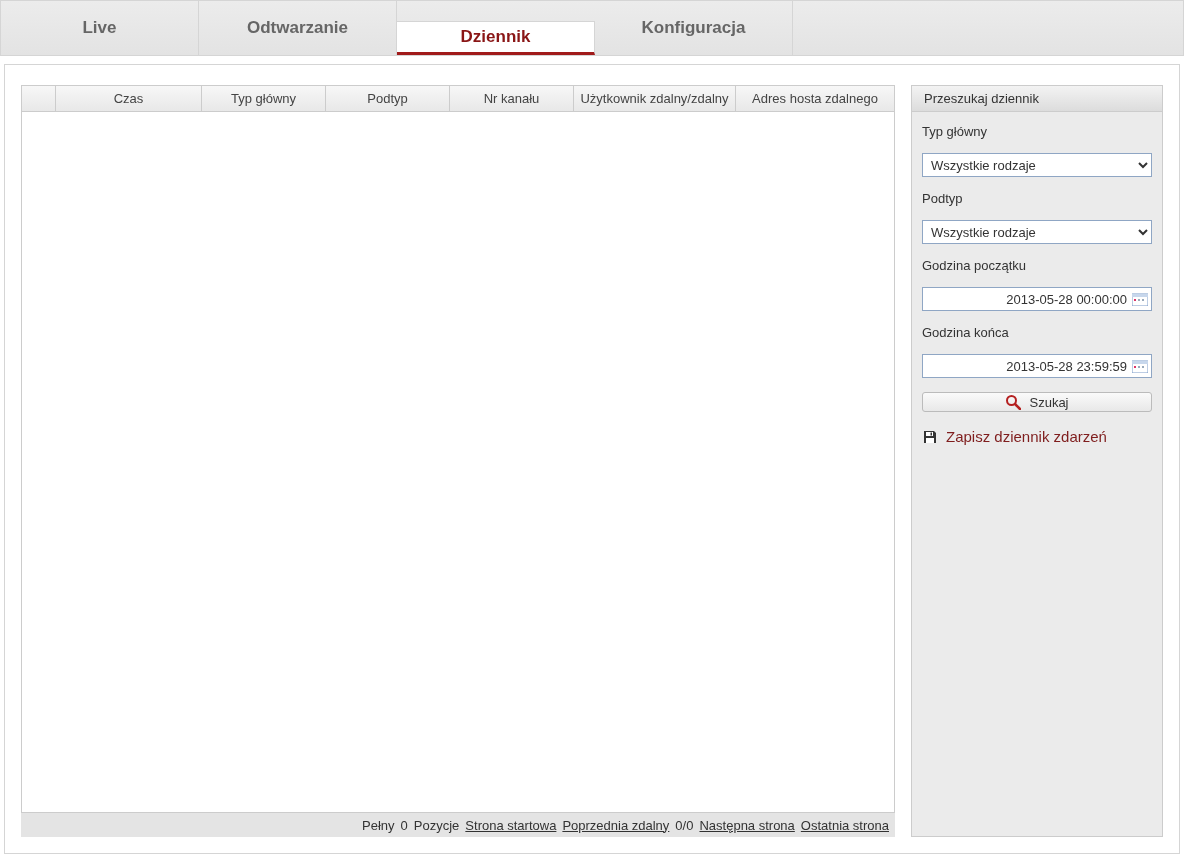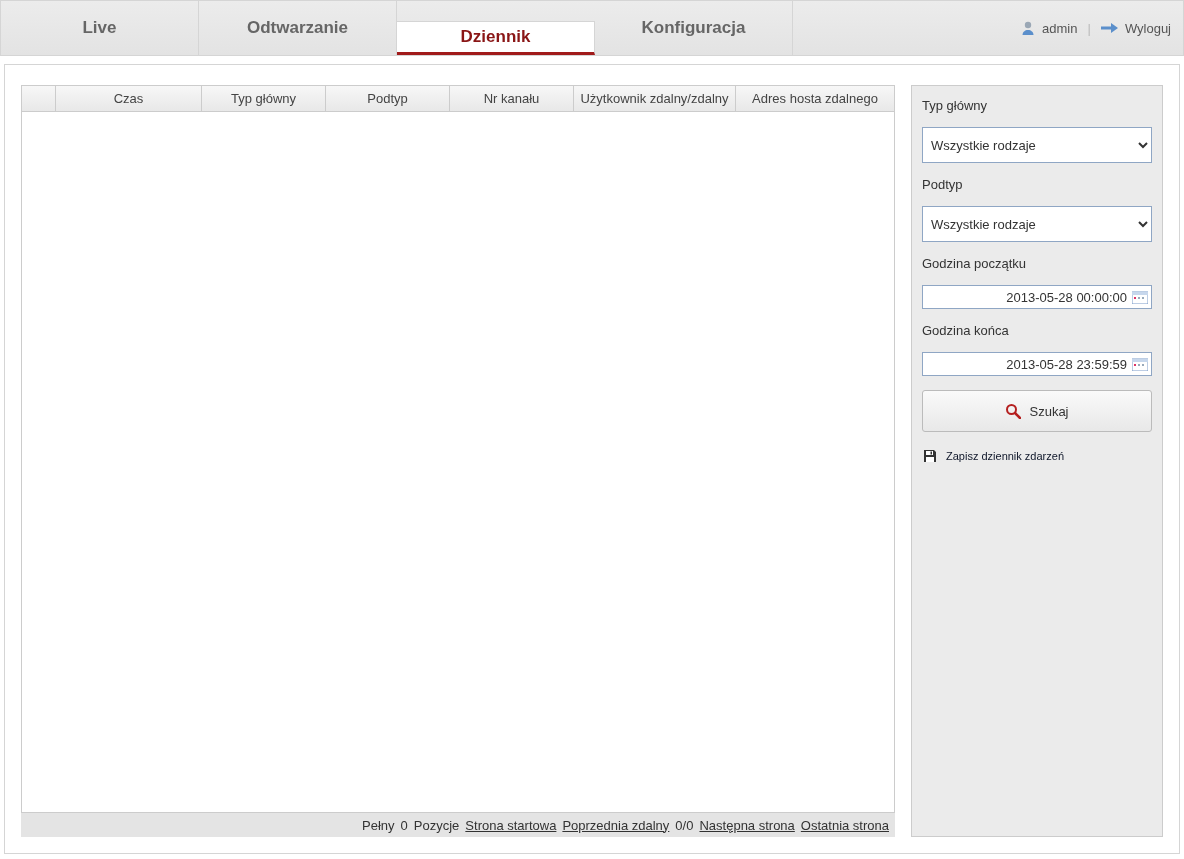--- a/index.html
+++ b/index.html
@@ -149,21 +149,21 @@
   }
   .field-label {
     font-size: 13px;
     color: #333;
   }
   .select-wrap, .input-wrap {
     position: relative;
   }
   select.control {
     width: 100%;
-    height: 36px;
+    height: 24px;
     border: 1px solid #8fa6c4;
     background: #fff;
     font-size: 13px;
     padding-left: 4px;
     color: #333;
   }
   .date-input {
     width: 100%;
     height: 24px;
     border: 1px solid #8fa6c4;
@@ -175,69 +175,52 @@
   }
   .cal-icon {
     position: absolute;
     right: 4px;
     top: 50%;
     transform: translateY(-50%);
     width: 16px; height: 14px;
     pointer-events: none;
   }
   .search-btn {
-    height: 42px;
+    height: 20px;
     background: linear-gradient(#fafafa, #e8e8e8);
     border: 1px solid #bbb;
     border-radius: 3px;
     display: flex;
     align-items: center;
     justify-content: center;
     gap: 8px;
     cursor: pointer;
     font-size: 13px;
     color: #333;
   }
   .save-link {
     display: flex;
     align-items: center;
     gap: 8px;
-    font-size: 11px;
-    color: #0f172a;
+    font-size: 15px;
+    color: #7f1d1d;
     cursor: pointer;
     padding: 2px 0;
   }
 </style>
 </head>
 <body>
 
 <div class="page">
 
   <div class="topbar">
     <div class="tab">Live</div>
     <div class="tab">Odtwarzanie</div>
     <div class="tab active">Dziennik</div>
     <div class="tab">Konfiguracja</div>
-    <div class="topbar-right">
-      <span class="user-icon">
-        <svg viewBox="0 0 16 16">
-            <circle cx="8" cy="5" r="3.2" fill="#9aa7b5"></circle>
-            <path d="M2.5 15c0-3 2.5-5 5.5-5s5.5 2 5.5 5" fill="#5b8fcb"></path>
-          </svg>
-      </span>
-      <span>admin</span>
-      <span class="sep">|</span>
-      <span class="logout-arrow">
-        <svg viewBox="0 0 18 12">
-            <path d="M0 6 L12 6" stroke="#5b8fcb" stroke-width="3" fill="none"></path>
-            <path d="M10 1 L17 6 L10 11 Z" fill="#5b8fcb"></path>
-          </svg>
-      </span>
-      <span style="cursor:pointer;">Wyloguj</span>
-    </div>
   </div>
 
   <div class="content-wrap">
     <div class="layout">
 
       <div class="left">
         <div class="log-table">
           <div class="thead">
             <div class="th" style="width:34px"></div>
             <div class="th" style="width:146px">Czas</div>
@@ -255,20 +238,21 @@
           <span class="nolink">Pozycje</span>
           <a>Strona startowa</a>
           <a>Poprzednia zdalny</a>
           <span class="nolink">0/0</span>
           <a>Następna strona</a>
           <a>Ostatnia strona</a>
         </div>
       </div>
 
       <div class="right">
+        <div class="panel-title">Przeszukaj dziennik</div>
         <div class="panel-body">
 
           <div class="field-label">Typ główny</div>
           <div class="select-wrap">
             <select class="control">
               <option>Wszystkie rodzaje</option>
             </select>
           </div>
 
           <div class="field-label">Podtyp</div>

